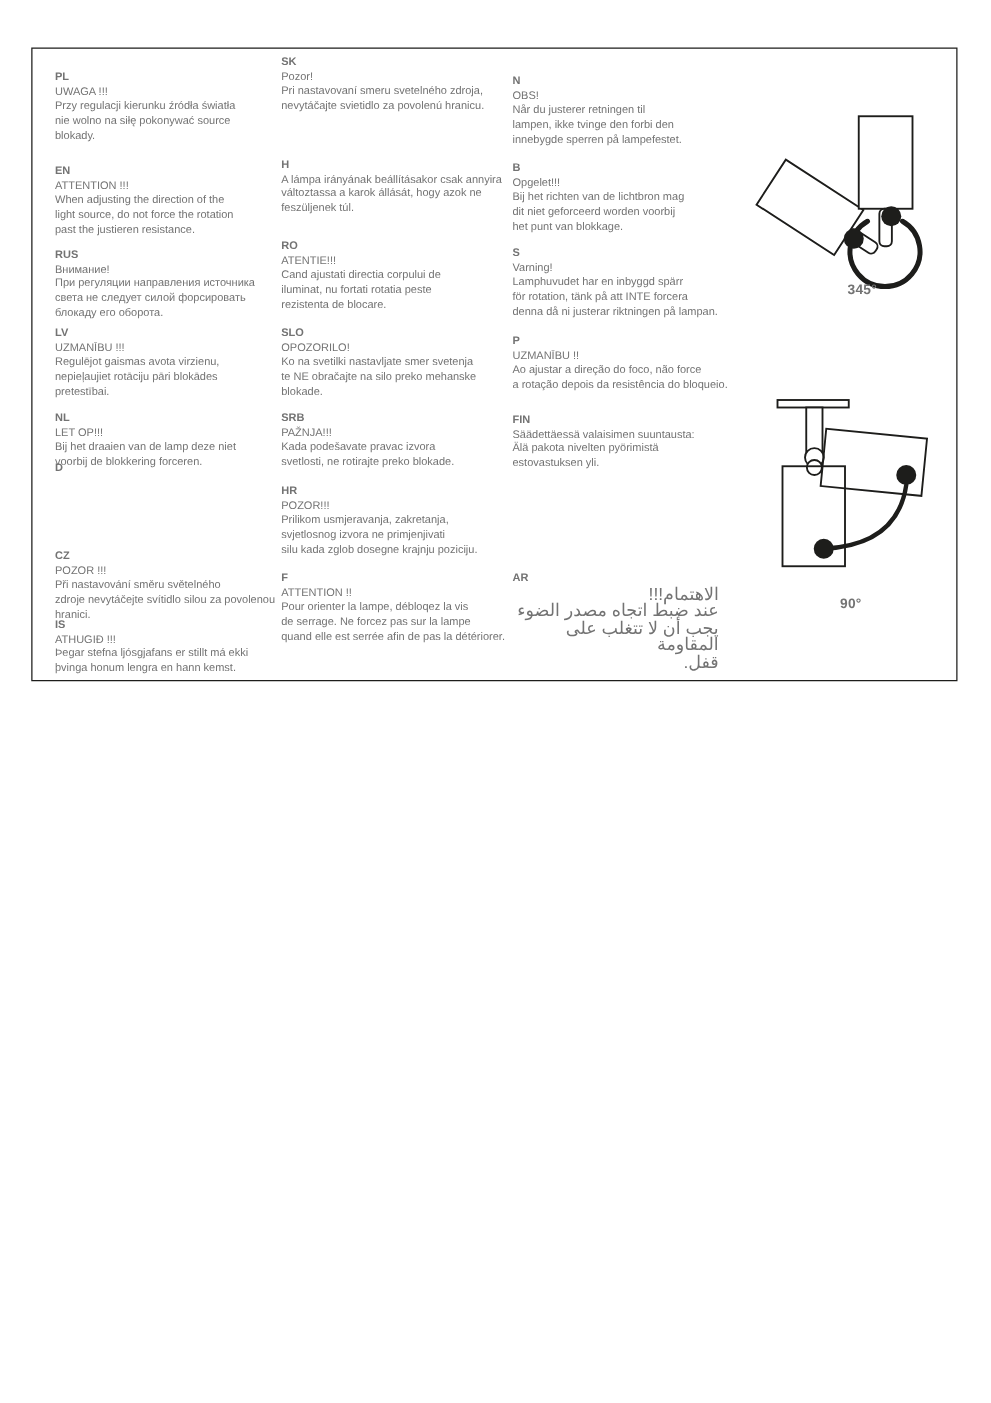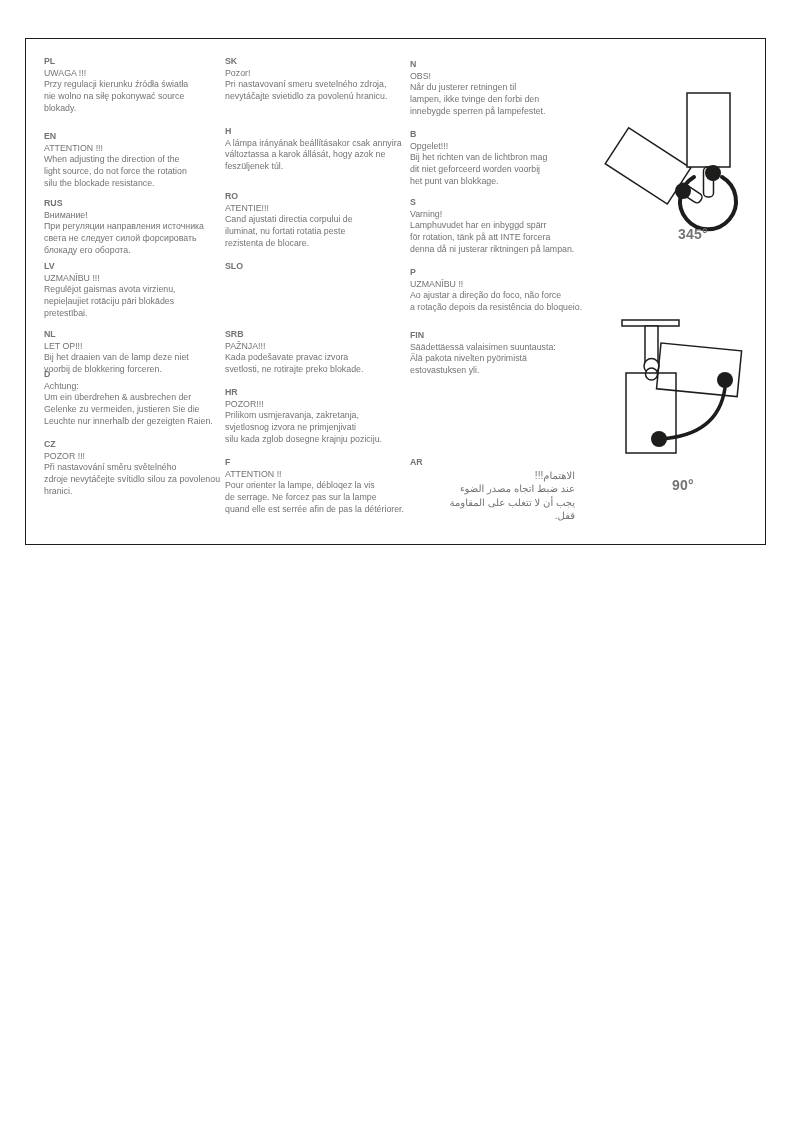--- a/index.html
+++ b/index.html
@@ -10,24 +10,24 @@
   }
   .frame {
     position:absolute; left:25px; top:38px; width:741px; height:507px;
     border:1.5px solid #1d1d1b;
   }
   .block { position:absolute; font-size:8.8px; line-height:11.7px; }
   .block .code { font-weight:bold; }
   .block .body { white-space:pre; }
   .block.ar .body {
     direction:rtl; text-align:right; width:165px; white-space:pre-line;
-    line-height:13.5px; font-size:10px;
+    line-height:13.5px; font-size:14px;
   }
   .deg {
-    position:absolute; font-size:14px; font-weight:bold; letter-spacing:0.2px;
+    position:absolute; font-size:11px; font-weight:bold; letter-spacing:0.2px;
   }
   svg { position:absolute; }
   .outline { fill:#ffffff; stroke:#1d1d1b; stroke-width:1.5; }
   .outline-open { fill:none; stroke:#1d1d1b; stroke-width:1.5; }
   .arc { fill:none; stroke:#1d1d1b; stroke-width:4; stroke-linecap:round; }
   .dot { fill:#1d1d1b; stroke:none; }
 </style>
 </head>
 <body>
 
@@ -40,21 +40,21 @@
     <div class="body">UWAGA !!!
 Przy regulacji kierunku źródła światła
 nie wolno na siłę pokonywać source
 blokady.</div>
   </div>
   <div class="block" style="left:44px;top:131px">
     <div class="code">EN</div>
     <div class="body">ATTENTION !!!
 When adjusting the direction of the
 light source, do not force the rotation
-silu the blockade resistance.</div>
+past the justieren resistance.</div>
   </div>
   <div class="block" style="left:44px;top:198px">
     <div class="code">RUS</div>
     <div class="body">Внимание!
 При регуляции направления источника
 света не следует силой форсировать
 блокаду его оборота.</div>
   </div>
   <div class="block" style="left:44px;top:261px">
     <div class="code">LV</div>
@@ -64,54 +64,60 @@
 pretestībai.</div>
   </div>
   <div class="block" style="left:44px;top:329px">
     <div class="code">NL</div>
     <div class="body">LET OP!!!
 Bij het draaien van de lamp deze niet
 voorbij de blokkering forceren.</div>
   </div>
   <div class="block" style="left:44px;top:369px">
     <div class="code">D</div>
-    <div class="body">Achtung:
-Um ein überdrehen &amp; ausbrechen der
-Gelenke zu vermeiden, justieren Sie die
-Leuchte nur innerhalb der gezeigten Raien.</div>
   </div>
   <div class="block" style="left:44px;top:439px">
     <div class="code">CZ</div>
     <div class="body">POZOR !!!
 Při nastavování směru světelného
 zdroje nevytáčejte svítidlo silou za povolenou
 hranici.</div>
   </div>
-
-  <div class="block" style="left:225px;top:56px">
+  <div class="block" style="left:44px;top:494px">
+    <div class="code">IS</div>
+    <div class="body">ATHUGIÐ !!!
+Þegar stefna ljósgjafans er stillt má ekki
+þvinga honum lengra en hann kemst.</div>
+  </div>
+
+  <div class="block" style="left:225px;top:44px">
     <div class="code">SK</div>
     <div class="body">Pozor!
 Pri nastavovaní smeru svetelného zdroja,
 nevytáčajte svietidlo za povolenú hranicu.</div>
   </div>
   <div class="block" style="left:225px;top:126px">
     <div class="code">H</div>
     <div class="body">A lámpa irányának beállításakor csak annyira
 változtassa a karok állását, hogy azok ne
 feszüljenek túl.</div>
   </div>
   <div class="block" style="left:225px;top:191px">
     <div class="code">RO</div>
     <div class="body">ATENTIE!!!
 Cand ajustati directia corpului de
 iluminat, nu fortati rotatia peste
 rezistenta de blocare.</div>
   </div>
   <div class="block" style="left:225px;top:261px">
     <div class="code">SLO</div>
+    <div class="body">OPOZORILO!
+Ko na svetilki nastavljate smer svetenja
+te NE obračajte na silo preko mehanske
+blokade.</div>
   </div>
   <div class="block" style="left:225px;top:329px">
     <div class="code">SRB</div>
     <div class="body">PAŽNJA!!!
 Kada podešavate pravac izvora
 svetlosti, ne rotirajte preko blokade.</div>
   </div>
   <div class="block" style="left:225px;top:387px">
     <div class="code">HR</div>
     <div class="body">POZOR!!!

